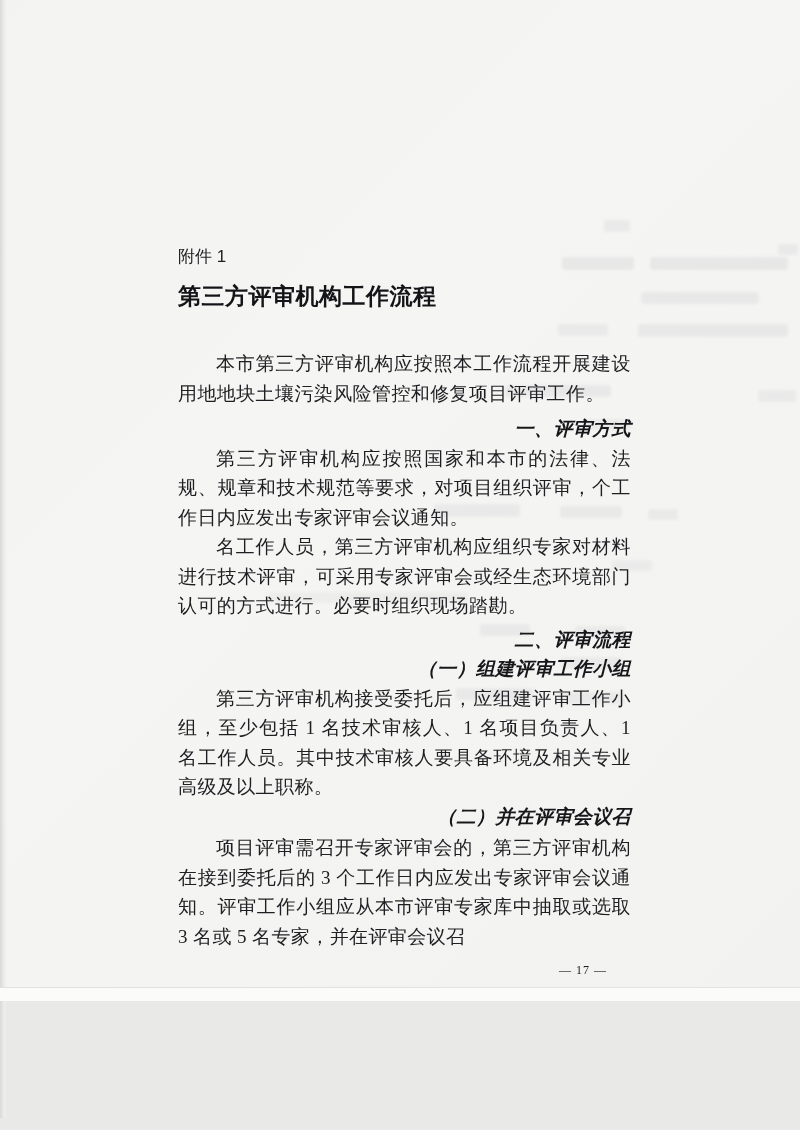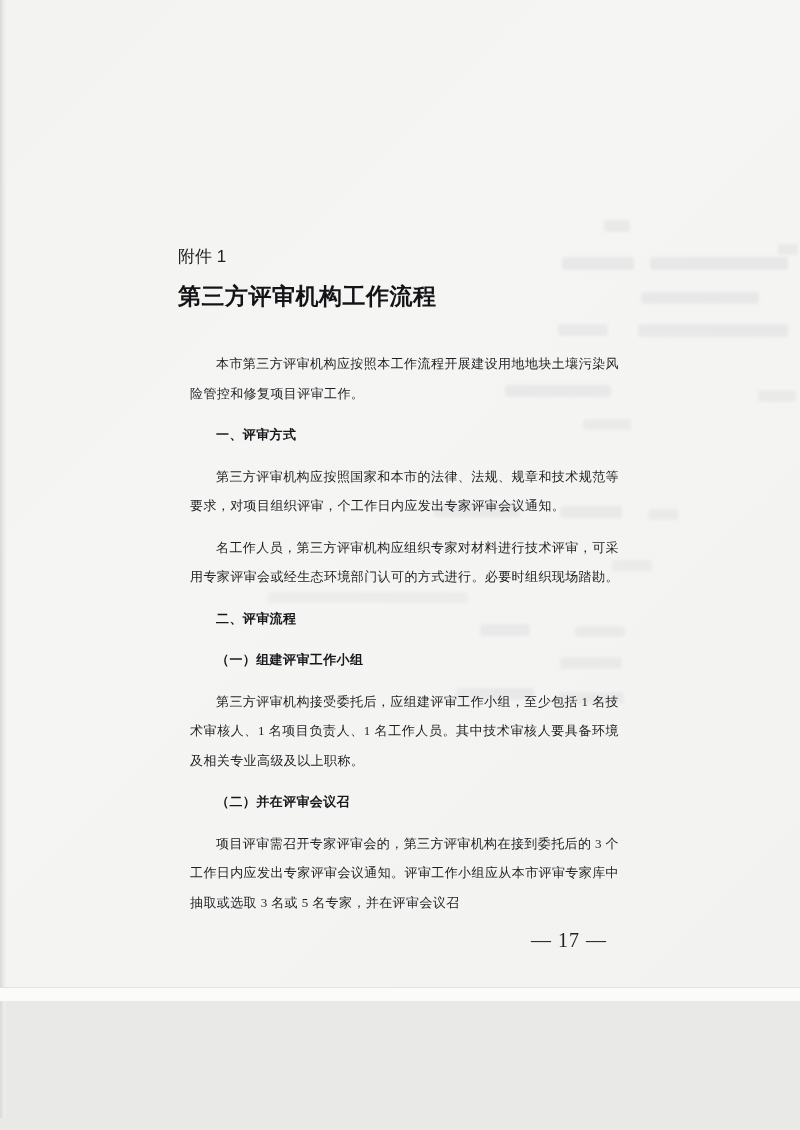--- a/index.html
+++ b/index.html
@@ -50,42 +50,43 @@
     margin-top: 12px;
     font-size: 23px;
     line-height: 33px;
     font-weight: 700;
     text-align: left;
     letter-spacing: 0.5px;
     font-family: "Liberation Sans", "DejaVu Sans", sans-serif;
     color: #141418;
   }
   .para, .heading, .subheading {
-    font-size: 13px;
+    font-size: 19px;
     line-height: 29.5px;
     text-align: justify;
     text-indent: 2em;
     letter-spacing: 0.4px;
-    margin: 12px;
+    margin: 0;
   }
   .heading, .subheading {
     font-weight: 700;
     font-family: "Liberation Sans", "DejaVu Sans", sans-serif;
-    text-align: left;
+    text-align: right;
     color: #17171b;
+    font-style: italic;
   }
   .p-first { margin-top: 36px; }
   .h-one   { margin-top: 6px; }
   .h-two   { margin-top: 4px; }
   .p-last  { margin-top: 2px; }
   .page-number {
     margin-top: 8px;
     padding-right: 24px;
     text-align: right;
-    font-size: 20px;
+    font-size: 12px;
     line-height: 22px;
     letter-spacing: 1px;
     color: #222;
   }
 </style>
 </head>
 <body>
 
 <div class="scan-page">
 

